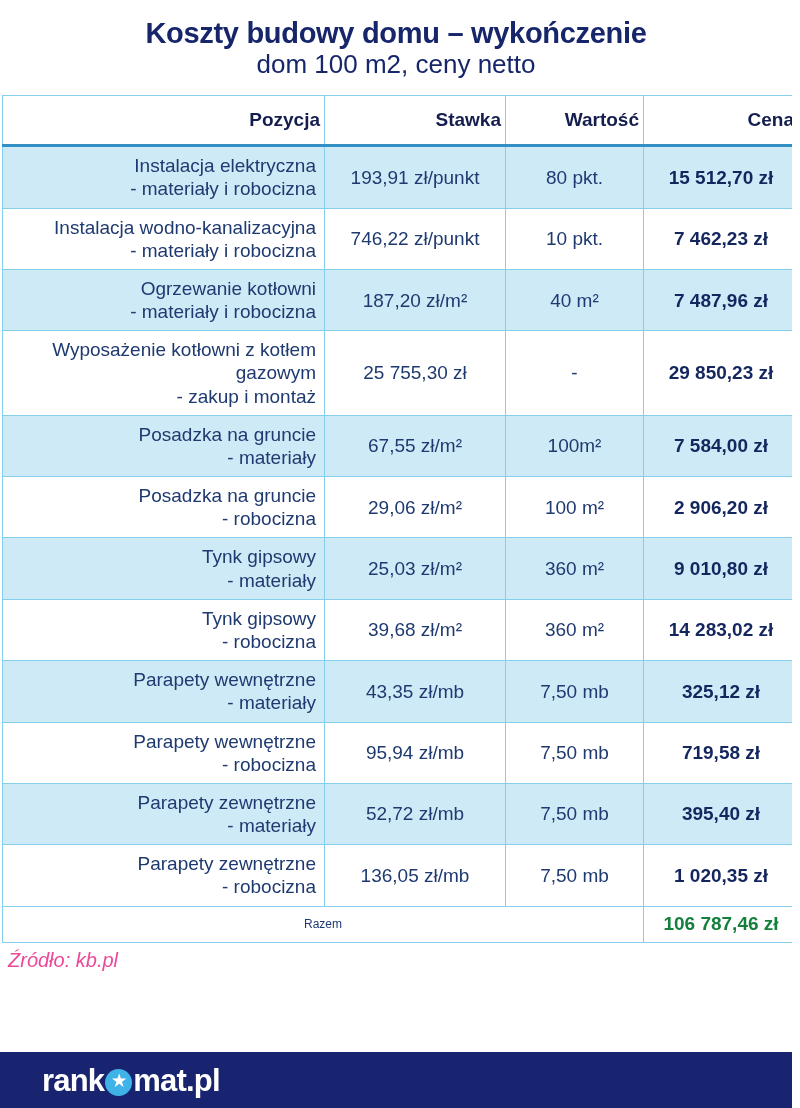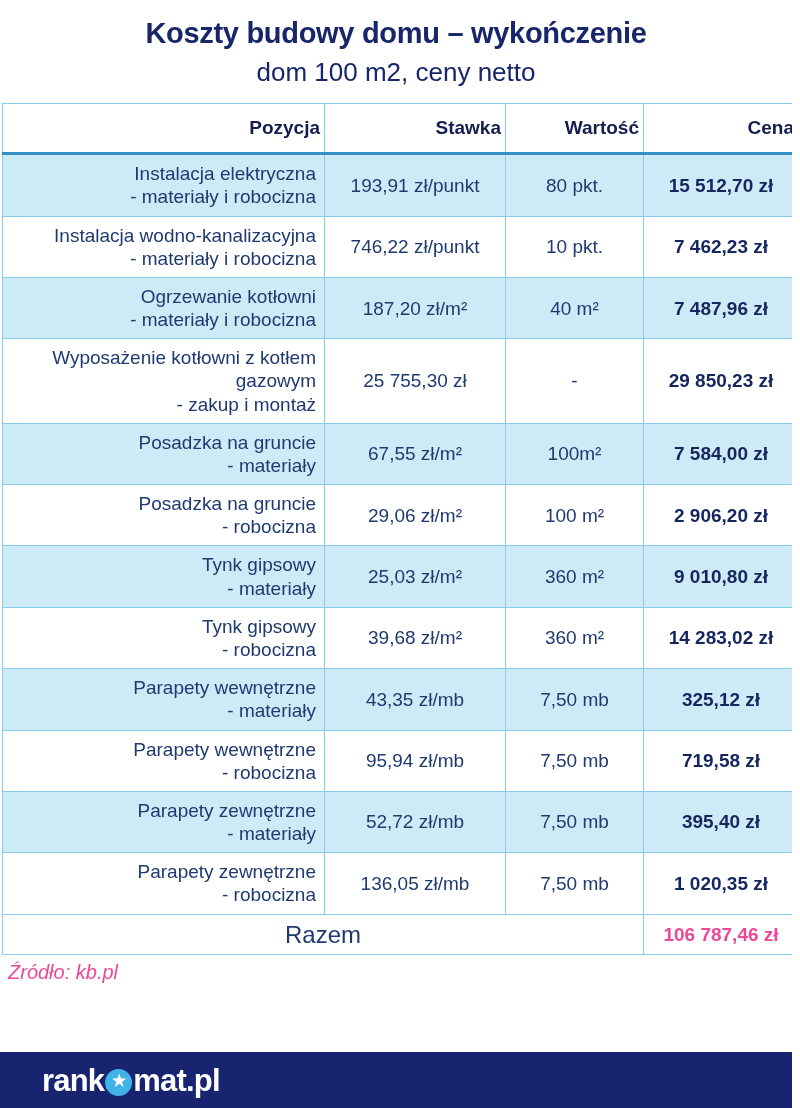--- a/index.html
+++ b/index.html
@@ -20,21 +20,21 @@
     font-size: 29px;
     font-weight: 700;
     color: #17266b;
     letter-spacing: -0.3px;
     line-height: 1.15;
   }
   .page-subtitle {
     font-size: 26px;
     font-weight: 400;
     color: #17266b;
-    margin-top: 8px;
+    margin-top: 0;
     line-height: 1.15;
   }
 
   
   table.cost-table {
     border-collapse: collapse;
     table-layout: fixed;
     width: 796px;
     margin: 15px 2px 0 2px;
   }
@@ -61,22 +61,22 @@
   .cost-table td.c-pozycja { text-align: right; }
   .cost-table td.c-cena { font-weight: 700; color: #14265e; }
   .cost-table tbody tr:nth-child(odd) { background: #cfeaf7; }
   .cost-table tbody tr:nth-child(even) { background: #ffffff; }
 
   .cost-table tfoot td {
     background: #ffffff;
     height: 36px;
     padding: 5px 8px;
   }
-  .cost-table tfoot .total-label { font-size: 24px; text-align: center; }
-  .cost-table tfoot .total-value { font-weight: 700; color: #ec4899; }
+  .cost-table tfoot .total-label { font-size: 12px; text-align: center; }
+  .cost-table tfoot .total-value { font-weight: 700; color: #15803d; }
 
   
   .source-note {
     font-style: italic;
     font-size: 20px;
     color: #ec4899;
     margin: 6px 0 0 8px;
   }
 
   

